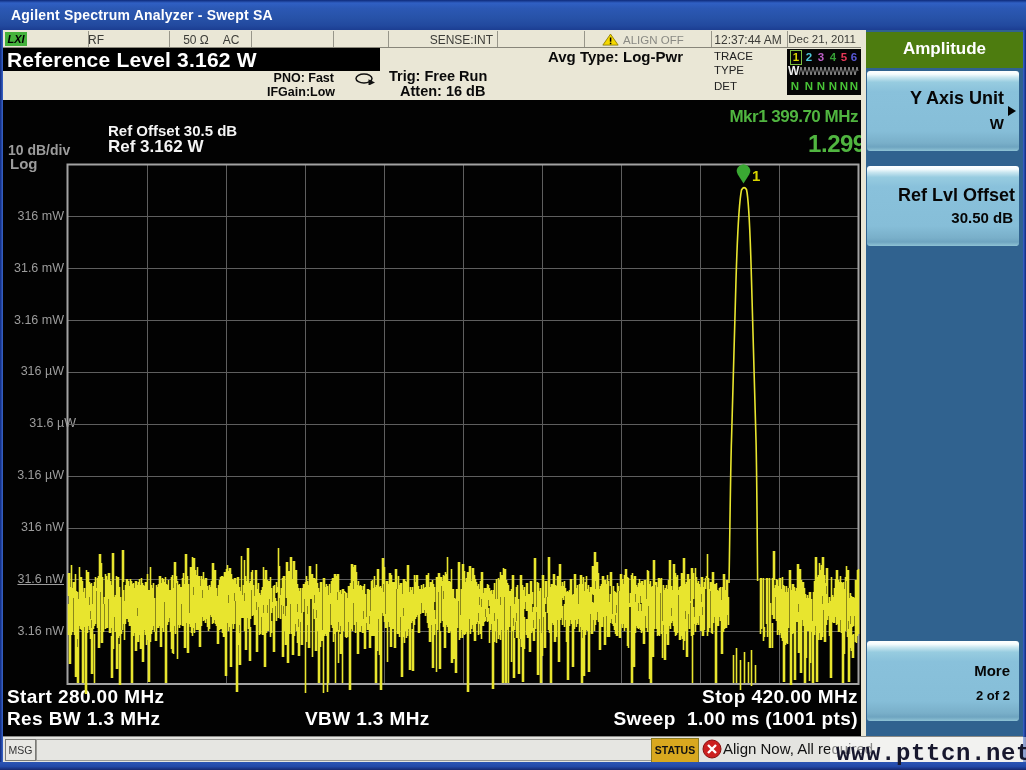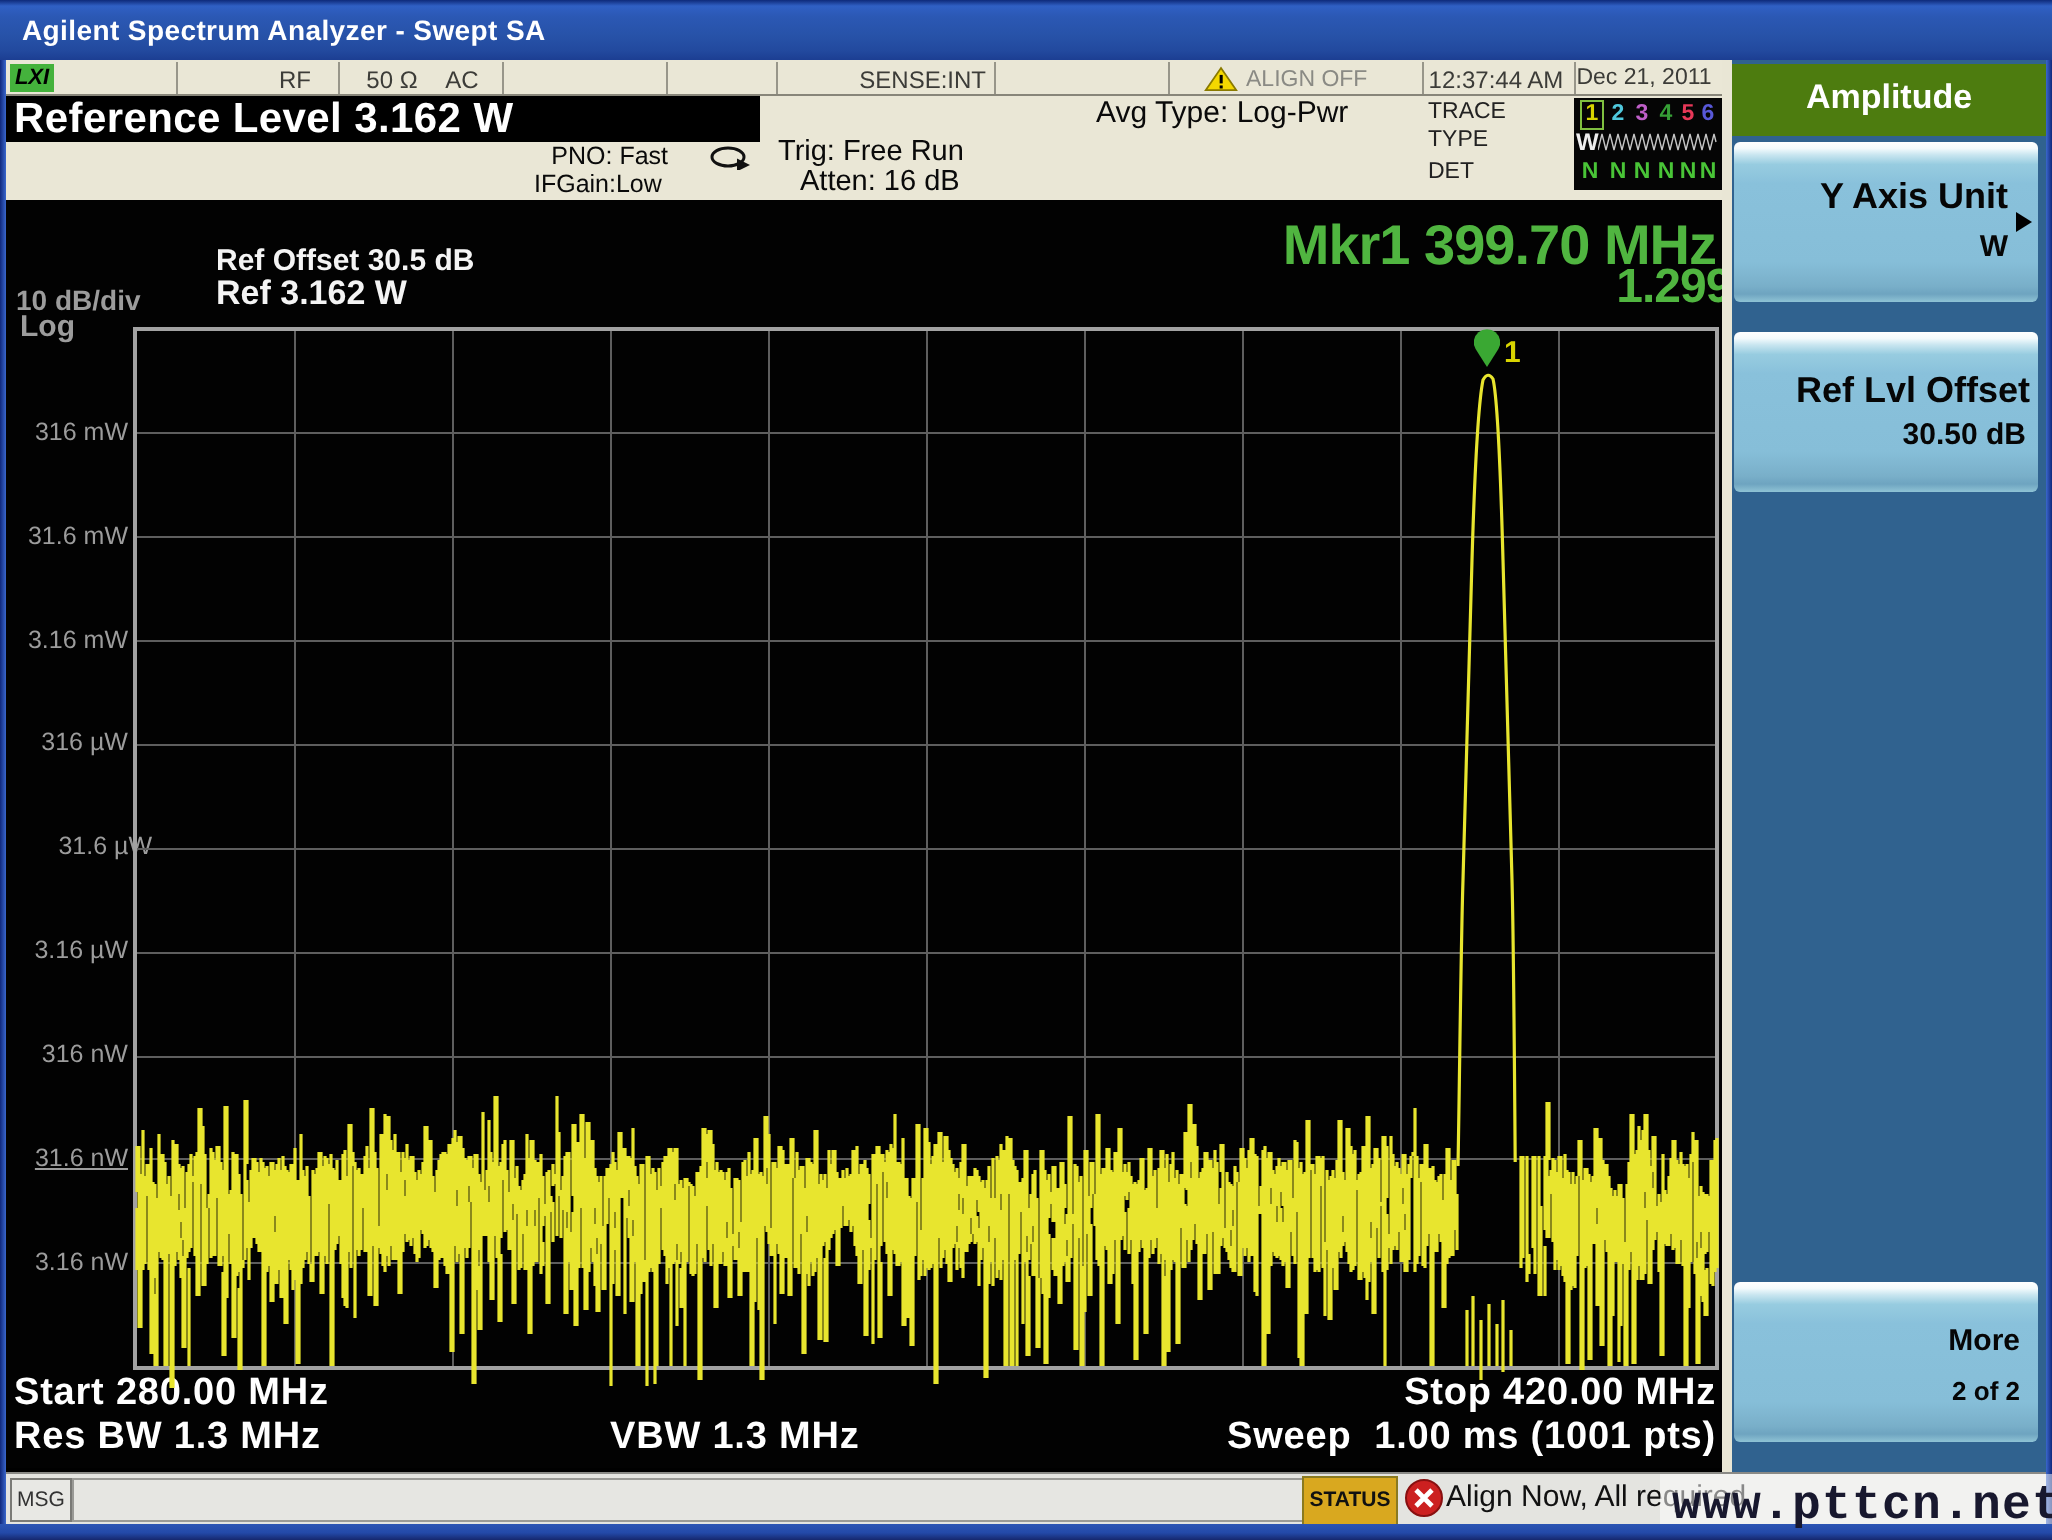--- a/index.html
+++ b/index.html
@@ -10,21 +10,21 @@
  background:linear-gradient(180deg,#0e2a7a 0%,#3060c4 10%,#2b58b4 28%,#2752a8 60%,#22499e 85%,#1c3e92 100%);}
 #titlebar span{position:absolute;left:11px;top:7px;color:#fff;font-weight:bold;font-size:14px;letter-spacing:0.2px;}
 #beigezone{left:3px;top:30px;width:858px;height:70px;background:#eae7d6;border-bottom:1px solid #6a6a60;}
 #strip{left:3px;top:30px;width:858px;height:17px;background:#eae7d6;border-bottom:1px solid #88867a;}
 .sep{position:absolute;top:31px;width:1px;height:16px;background:#98968a;}
 .scell{position:absolute;top:33px;font-size:12px;color:#3c3c38;}
 #lxi{left:5px;top:32px;width:22px;height:14px;background:#44b23c;color:#000;
  font-weight:bold;font-style:italic;font-size:11px;text-align:center;line-height:14px;letter-spacing:0;}
 #refbar{left:3px;top:48px;width:377px;height:23px;background:#000;}
 #refbar span{position:absolute;left:4px;top:0px;color:#fff;font-weight:bold;font-size:21px;letter-spacing:0.2px;}
-.ann{position:absolute;font-weight:normal;font-size:13px;color:#0a0a0a;}
+.ann{position:absolute;font-weight:bold;font-size:13px;color:#0a0a0a;}
 #tracebox{left:787px;top:49px;width:74px;height:46px;background:#050505;}
 .tlab{position:absolute;left:714px;width:70px;text-align:left;font-size:11.5px;color:#222;}
 .tdig{position:absolute;top:51px;font-weight:bold;font-size:11.5px;width:10px;text-align:center;}
 .tdet{position:absolute;top:80px;font-weight:bold;font-size:11.5px;color:#49c437;width:10px;text-align:center;}
 #graph{left:3px;top:100px;width:858px;height:634px;background:#020202;}
 .gray{color:#9c9c9c;}
 .ylab{position:absolute;width:60px;text-align:right;font-size:12.5px;color:#9c9c9c;}
 .wtxt{position:absolute;color:#f4f4f4;}
 .grntxt{position:absolute;color:#50b540;font-weight:bold;text-align:right;}
 .botann{position:absolute;color:#fff;font-weight:bold;font-size:19px;letter-spacing:0.4px;}
@@ -60,21 +60,21 @@
 <div class="abs" id="lxi">LXI</div>
 <div class="sep" style="left:88px"></div>
 <div class="sep" style="left:169px"></div>
 <div class="sep" style="left:251px"></div>
 <div class="sep" style="left:333px"></div>
 <div class="sep" style="left:388px"></div>
 <div class="sep" style="left:497px"></div>
 <div class="sep" style="left:584px"></div>
 <div class="sep" style="left:711px"></div>
 <div class="sep" style="left:787px"></div>
-<div class="scell" style="left:88px;width:81px;text-align:center;margin-left:19px;">RF</div>
+<div class="scell" style="left:88px;width:81px;">RF</div>
 <div class="scell" style="left:169px;width:54px;text-align:center;">50 Ω</div>
 <div class="scell" style="left:217px;width:28px;text-align:center;">AC</div>
 <div class="scell" style="left:388px;width:105px;text-align:right;">SENSE:INT</div>
 <svg width="17" height="14" style="left:602px;top:33px;" viewBox="0 0 20 16">
  <path d="M10,1 L19,14 L1,14 Z" fill="#f4d800" stroke="#8a7a00" stroke-width="1"></path>
  <rect x="9.2" y="5" width="1.8" height="5" fill="#000"></rect>
  <rect x="9.2" y="11.2" width="1.8" height="1.8" fill="#000"></rect>
 </svg>
 <div class="scell" style="left:623px;color:#8a8a84;font-size:11.5px;top:34px;">ALIGN OFF</div>
 <div class="scell" style="left:711px;width:74px;text-align:center;">12:37:44 AM</div>
@@ -110,21 +110,21 @@
 <div class="tdet" style="left:816px;">N</div>
 <div class="tdet" style="left:828px;">N</div>
 <div class="tdet" style="left:839px;">N</div>
 <div class="tdet" style="left:849px;">N</div>
 <div class="abs" id="graph"></div>
 
 <div class="abs gray" style="left:8px;top:142px;font-size:14px;font-weight:bold;">10 dB/div</div>
 <div class="abs gray" style="left:10px;top:155px;font-size:15px;font-weight:bold;">Log</div>
 <div class="wtxt" style="left:108px;top:122px;font-size:15px;font-weight:bold;">Ref Offset 30.5 dB</div>
 <div class="wtxt" style="left:108px;top:137px;font-size:17px;font-weight:bold;">Ref 3.162 W</div>
-<div class="grntxt" style="left:600px;top:107px;width:258px;font-size:28px;letter-spacing:-0.5px;">Mkr1 399.70 MHz</div>
+<div class="grntxt" style="left:600px;top:107px;width:258px;font-size:17px;letter-spacing:-0.5px;">Mkr1 399.70 MHz</div>
 <div class="grntxt" style="left:636px;top:130px;width:258px;font-size:24px;letter-spacing:-0.5px;">1.299 W</div>
 <div class="ylab" style="left:4px;top:209px;">316 mW</div>
 <div class="ylab" style="left:4px;top:261px;">31.6 mW</div>
 <div class="ylab" style="left:4px;top:313px;">3.16 mW</div>
 <div class="ylab" style="left:4px;top:364px;">316 µW</div>
 <div class="ylab" style="left:4px;top:416px;padding-left:12px;">31.6 µW</div>
 <div class="ylab" style="left:4px;top:468px;">3.16 µW</div>
 <div class="ylab" style="left:4px;top:520px;">316 nW</div>
 <div class="ylab" style="left:4px;top:572px;text-decoration:underline;">31.6 nW</div>
 <div class="ylab" style="left:4px;top:624px;">3.16 nW</div>

